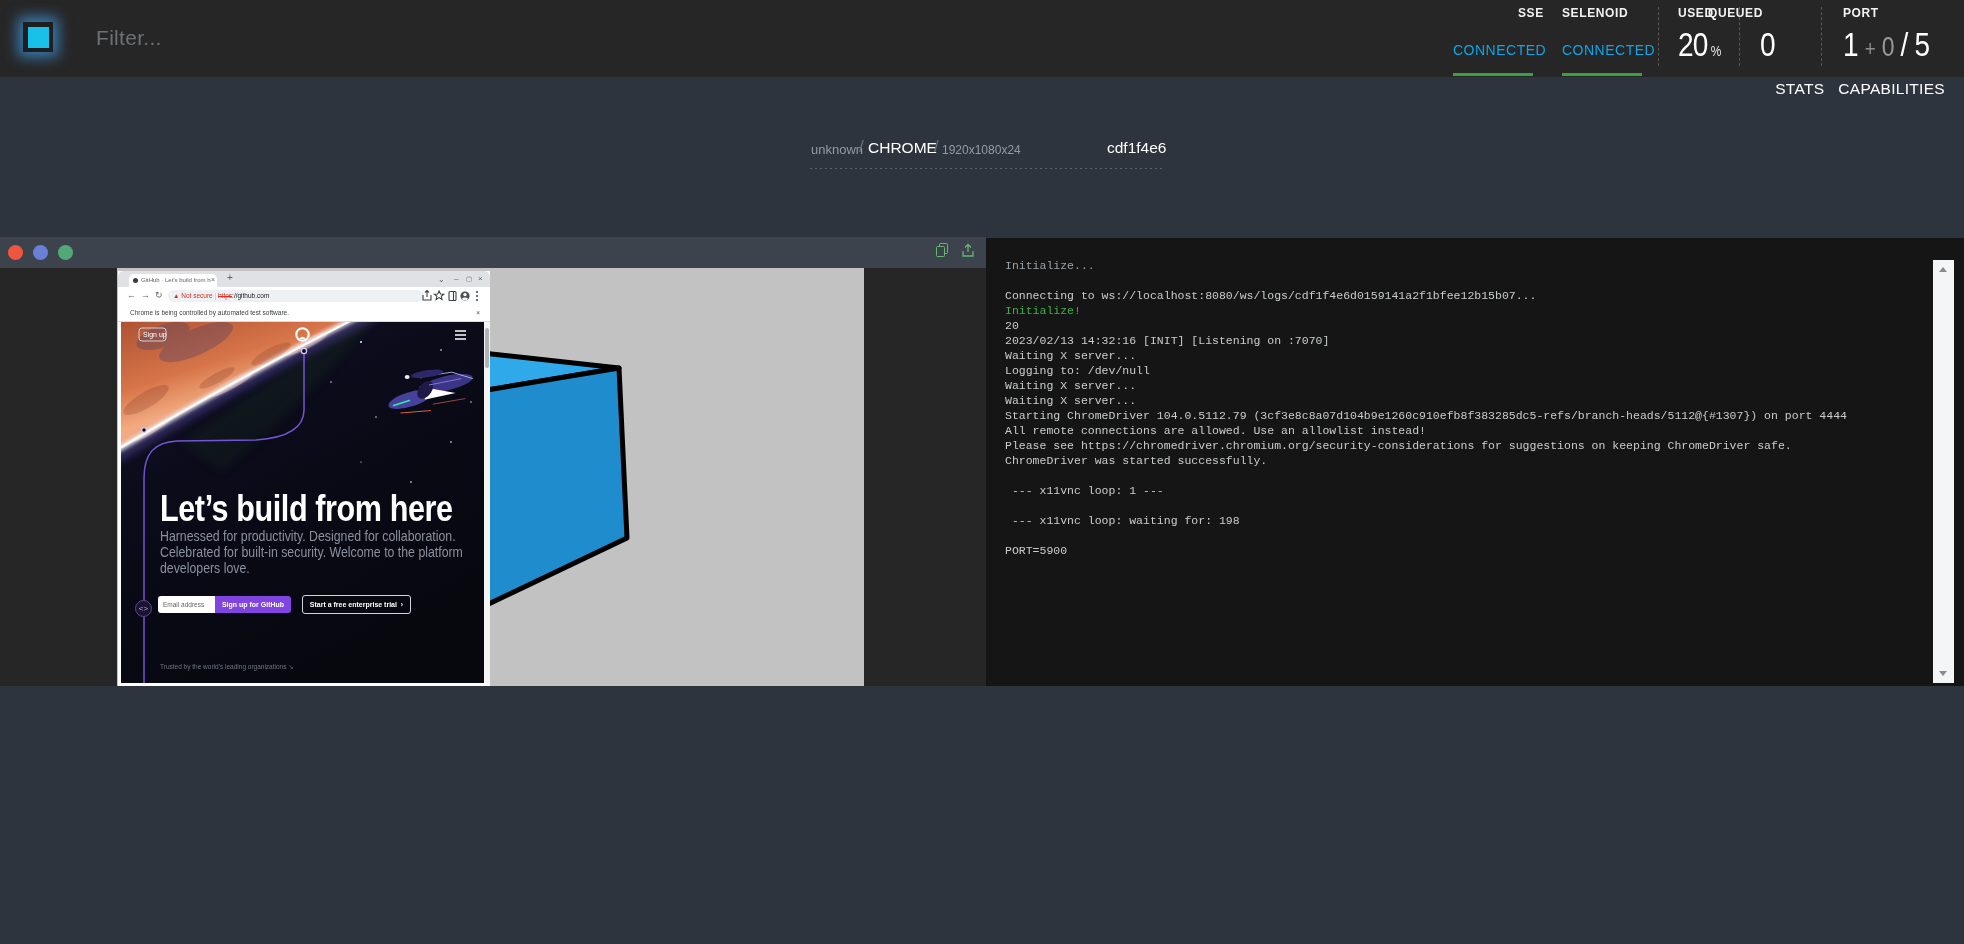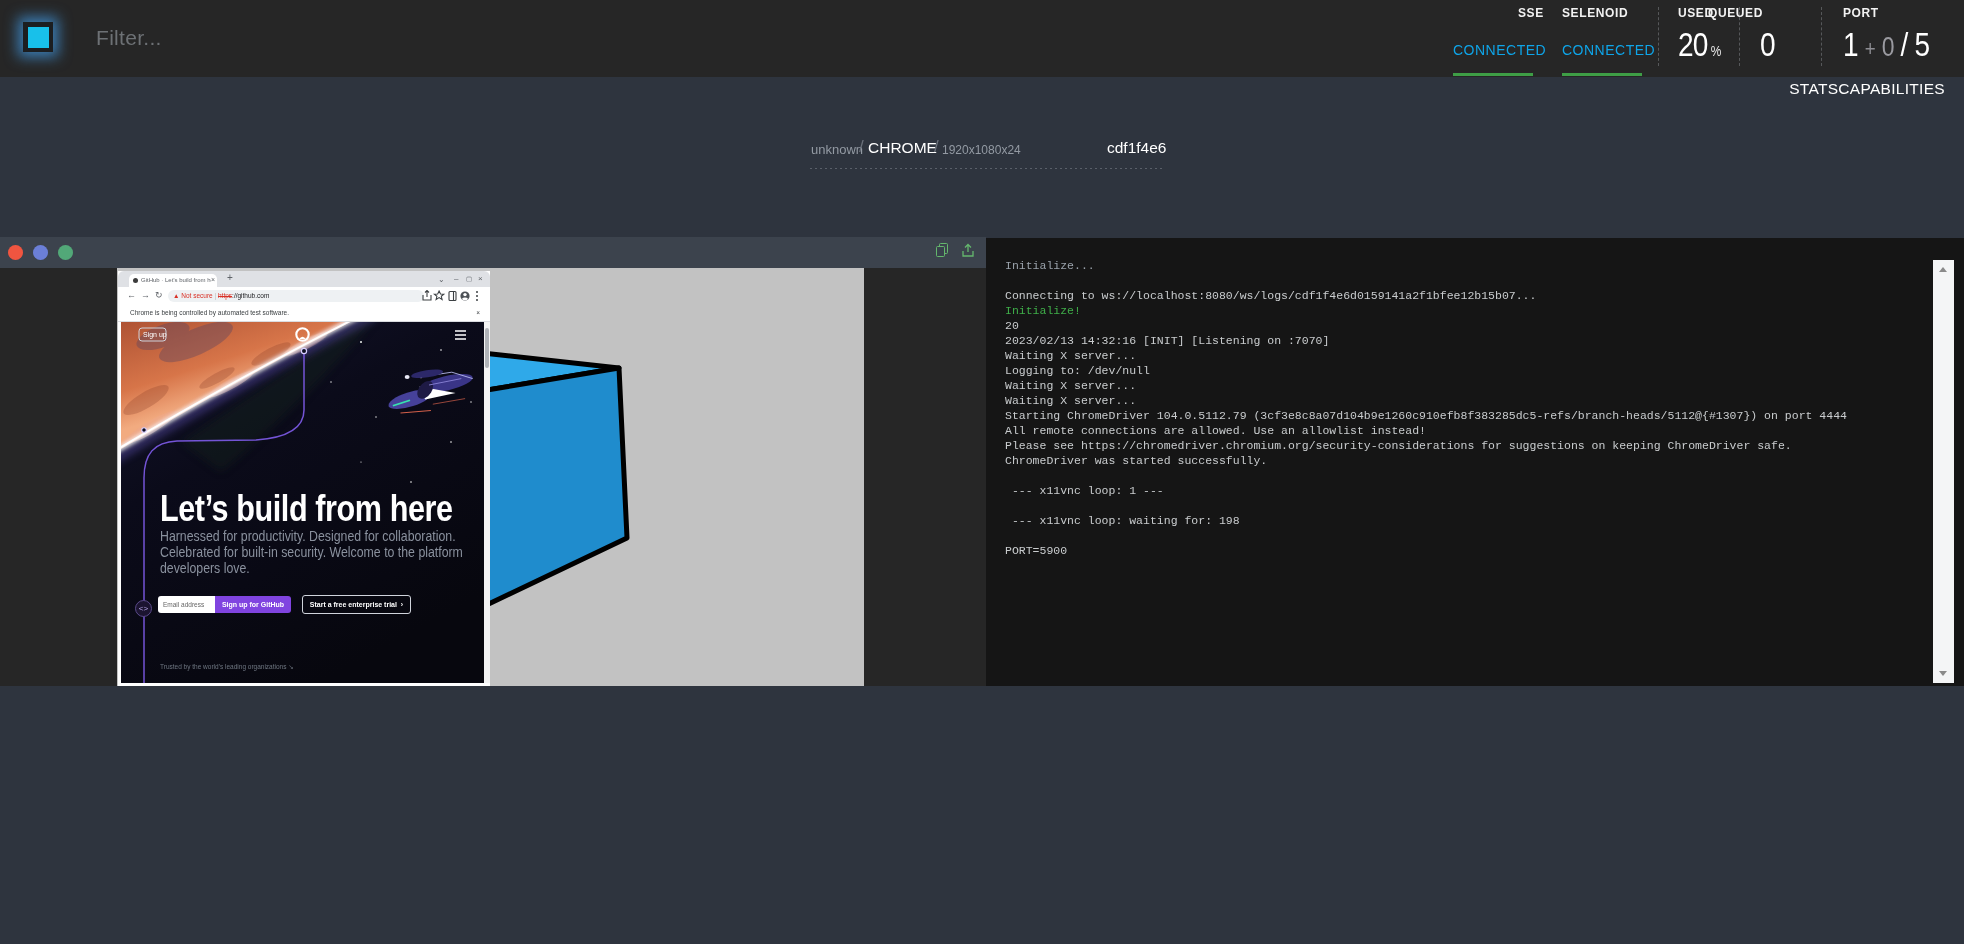--- a/index.html
+++ b/index.html
@@ -15,21 +15,21 @@
   #filter { position:absolute; left:96px; top:26px; font-size:21px; color:#6d7175; letter-spacing:0.3px; }
 
   .stat-label { position:absolute; top:6px; font-size:12px; font-weight:bold; color:#f2f2f2; letter-spacing:.6px; }
   .stat-green { position:absolute; top:42px; font-size:14px; color:#0ea5e9; letter-spacing:.5px; }
   .stat-bar { position:absolute; top:73px; height:3px; width:80px; background:#3e9e46; }
   .stat-num { position:absolute; top:26px; font-size:33px; color:#fff; letter-spacing:-1px; transform:scaleX(.85); transform-origin:left; white-space:nowrap; }
   .vsep { position:absolute; top:7px; height:59px; width:0; border-left:1px dashed #56585a; }
 
   
   #tabs { position:absolute; top:80px; right:19px; font-size:15.5px; color:#fff; letter-spacing:0.3px; }
-  #tabs span { }
+  #tabs span { margin-left:14px; }
 
   
   #session { position:absolute; left:810px; top:128px; width:353px; height:41px; }
   #session::after { content:""; position:absolute; left:0; bottom:0; width:100%; height:1px;
     background:repeating-linear-gradient(90deg,#5a606a 0 2px,transparent 2px 5px); }
   #session .l { position:absolute; bottom:12px; white-space:nowrap; }
 
   
   #vncpanel { position:absolute; left:0; top:237px; width:986px; height:449px; background:#262626; }
   #vnchead { position:absolute; left:0; top:0; width:100%; height:31px; background:#3c434d; }

